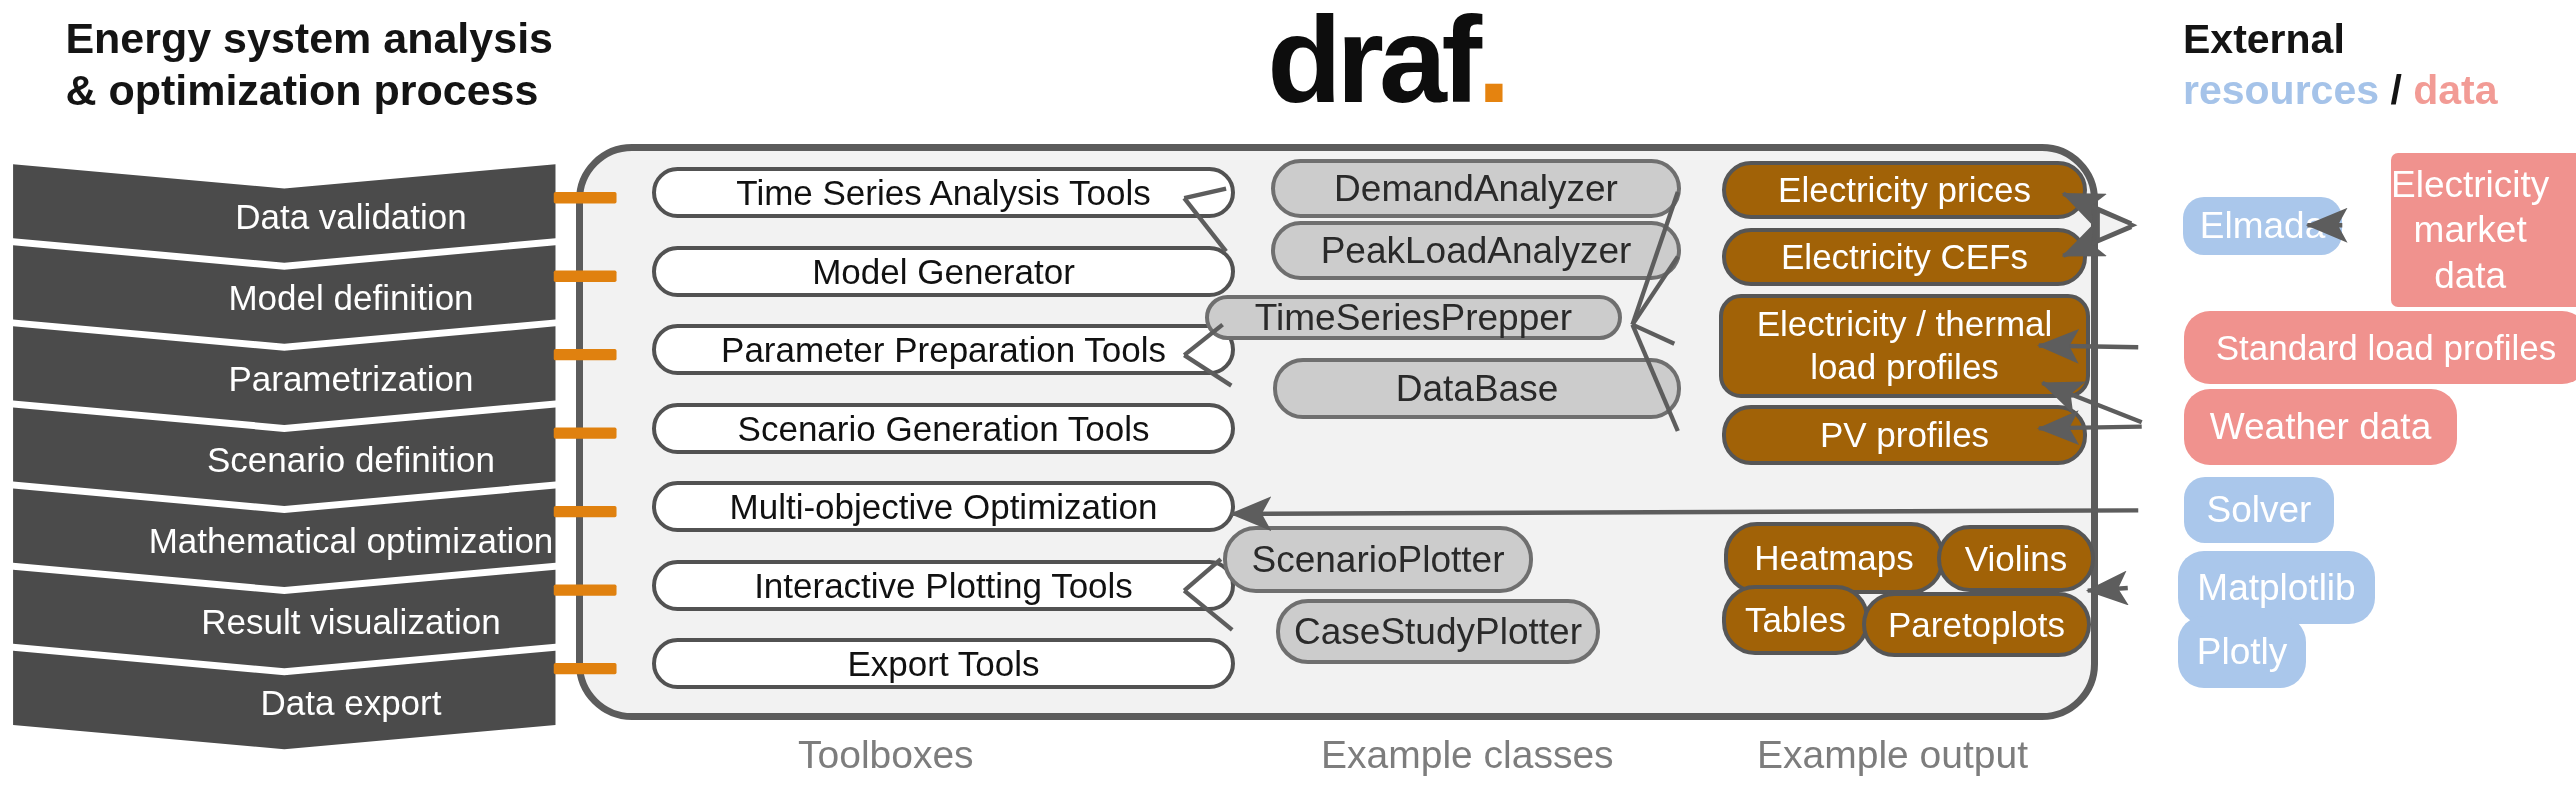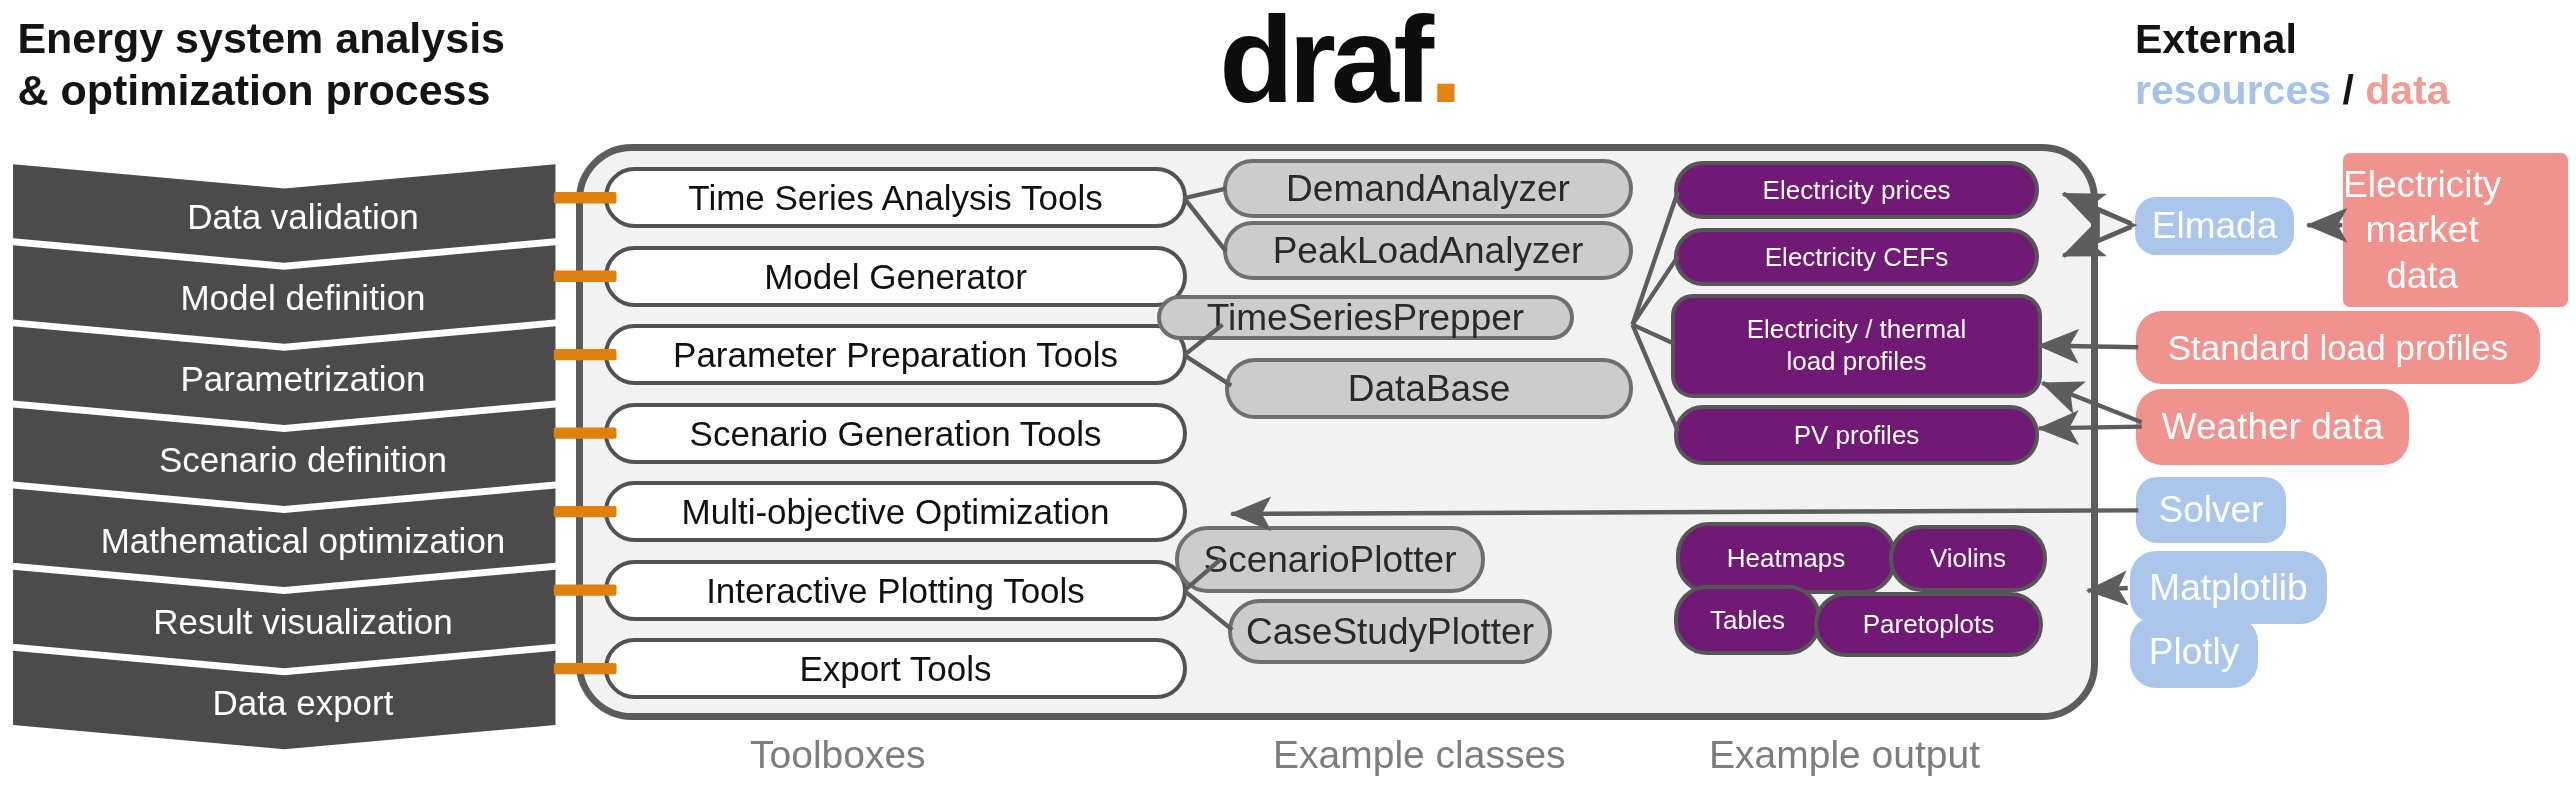--- a/index.html
+++ b/index.html
@@ -11,21 +11,21 @@
   }
   *{box-sizing:border-box;margin:0;padding:0;}
   html,body{width:2576px;height:794px;background:#ffffff;overflow:hidden;
     font-family:"Liberation Sans", sans-serif;}
   .abs{position:absolute;}
   #stage{position:relative;width:2576px;height:794px;}
 
   
   #bg-svg{position:absolute;left:0;top:0;z-index:0;}
   #main-box{z-index:1;}
-  .layer2{z-index:2;}
+  .layer2{z-index:2;margin-left:48px;}
   #overlay-svg{position:absolute;left:0;top:0;z-index:3;pointer-events:none;}
 
   
   #process-title{left:17.4px;top:12.2px;font-size:43px;font-weight:bold;line-height:52px;color:#141414;}
   #logo{left:1164px;top:-10.5px;width:349px;text-align:center;font-size:122px;font-weight:900;
         letter-spacing:-5.2px;color:#0d0d0d;}
   #logo .dot{color:var(--accent-orange);}
   #external-title{left:2135px;top:14px;font-size:41px;font-weight:bold;line-height:51px;color:#141414;}
   #external-title .res{color:#a5c3e9;}
   #external-title .dat{color:#f29b95;}
@@ -33,24 +33,24 @@
   
   #main-box{left:576px;top:144px;width:1522px;height:576px;background:#f2f2f2;
     border:7px solid #5c5c5c;border-radius:56px;}
 
   
   .chev-label{left:13px;width:580px;height:77px;display:flex;align-items:center;justify-content:center;
     color:#ffffff;font-size:35px;}
 
   
   .pill{display:flex;align-items:center;justify-content:center;text-align:center;}
-  .toolbox{left:604px;width:583px;height:61px;background:#ffffff;border:4.4px solid #525252;
+  .toolbox{left:604px;width:583px;height:51px;background:#ffffff;border:4.4px solid #525252;
     border-radius:30.5px;font-size:35px;color:#111111;}
   .klass{background:#cccccc;border:4.4px solid #6f6f6f;border-radius:30px;font-size:37px;color:#2a2a2a;}
-  .output{background:#701a75;border:4.4px solid #565656;border-radius:29px;font-size:26px;color:#ffffff;}
+  .output{background:#a16207;border:4.4px solid #565656;border-radius:29px;font-size:35px;color:#ffffff;}
   .plotout{border-radius:33px;}
   .bluepill{background:var(--resource-blue);color:#ffffff;font-size:37px;border-radius:21px;}
   .pinkpill{background:var(--data-pink);color:#ffffff;font-size:37px;border-radius:26px;}
   .wrap2{white-space:pre-line;line-height:1.22;}
   #pill-elec-market{justify-content:flex-start;text-align:center;border-radius:7px;}
 
   
   .col-label{font-size:39px;color:#7d7d7d;text-align:left;}
 </style>
 </head>

